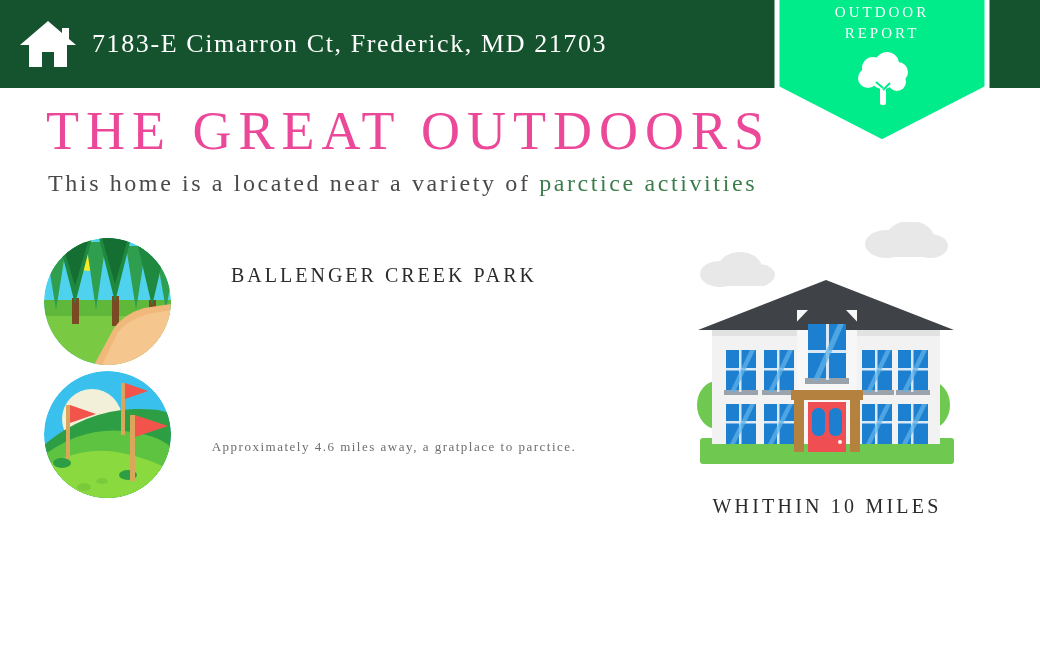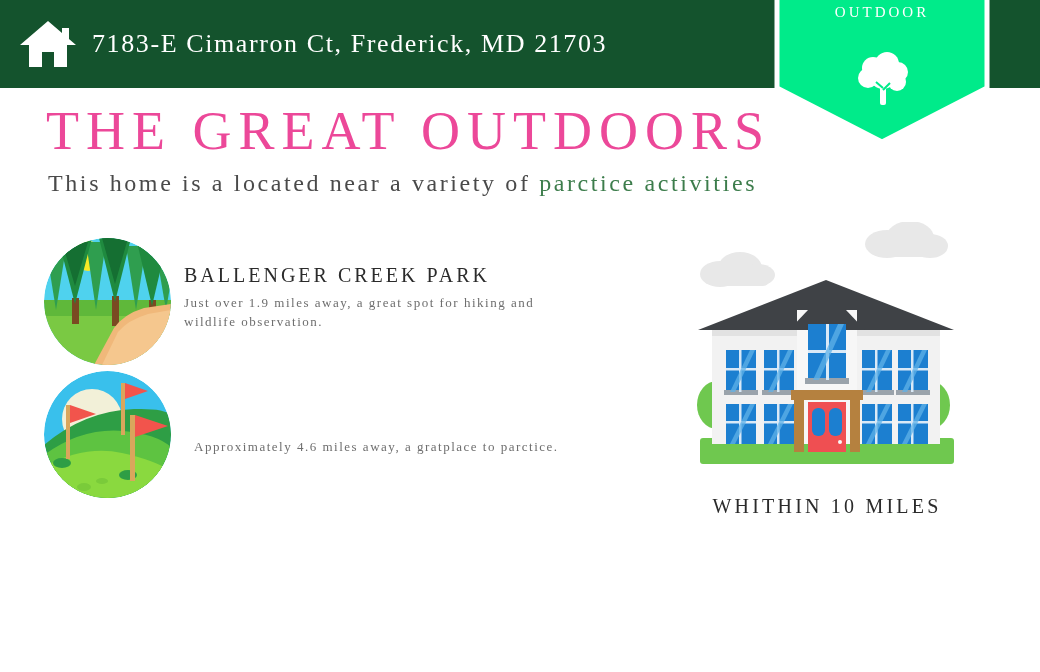--- a/index.html
+++ b/index.html
@@ -116,20 +116,21 @@
     height: 127px;
     border-radius: 50%;
     overflow: hidden;
   }
   .place-thumb svg { display: block; }
   .place-text {
     position: absolute;
     left: 140px;
     top: 26px;
     width: 400px;
+    text-align: center;
   }
   .place-name {
     font-family: "Liberation Serif", serif;
     font-size: 20px;
     letter-spacing: 3.0px;
     color: #2b2b2b;
     white-space: nowrap;
   }
   .place-desc {
     font-family: "Liberation Serif", serif;
@@ -174,20 +175,21 @@
   </svg>
   <div id="address-text">7183-E Cimarron Ct, Frederick, MD 21703</div>
 </div>
 
 <div id="badge">
   <svg width="218" height="150" viewBox="0 0 218 150">
     <path d="M4 -20 L4 92 L109 146 L214 92 L214 -20 Z" fill="#00eb8a" stroke="#ffffff" stroke-width="5"></path>
   </svg>
   <div id="badge-text">
     <div>OUTDOOR</div>
+    <div>REPORT</div>
   </div>
   <svg id="badge-tree" viewBox="0 0 52 54">
     <g fill="#ffffff">
       <circle cx="16" cy="16" r="11"></circle>
       <circle cx="30" cy="12" r="12"></circle>
       <circle cx="41" cy="20" r="10"></circle>
       <circle cx="11" cy="26" r="10"></circle>
       <circle cx="26" cy="24" r="13"></circle>
       <circle cx="40" cy="30" r="9"></circle>
       <rect x="23" y="28" width="6" height="25" rx="2"></rect>
@@ -242,21 +244,20 @@
             <polygon points="71,46 58,0 84,0"></polygon>
           </g>
 
           <path d="M50 127 L70 90 Q80 76 100 70 L127 66 L127 127 Z" fill="#f0b87a"></path>
           <path d="M58 127 L74 94 Q84 82 104 76 L127 72 L127 127 Z" fill="#f5c78e"></path>
         </g>
       </svg>
     </div>
     <div class="place-text">
       <div class="place-name">BALLENGER CREEK PARK</div>
-      <div class="place-desc">Just over 1.9 miles away, a great spot for hiking and wildlife observation.</div>
     </div>
   </div>
 
   <div class="place-row" id="place-row-golf">
     <div class="place-thumb">
       <svg width="127" height="127" viewBox="0 0 127 127">
         <defs>
             <clipPath id="clipGolf">
               <circle cx="63.5" cy="63.5" r="63.5"></circle>
             </clipPath>

